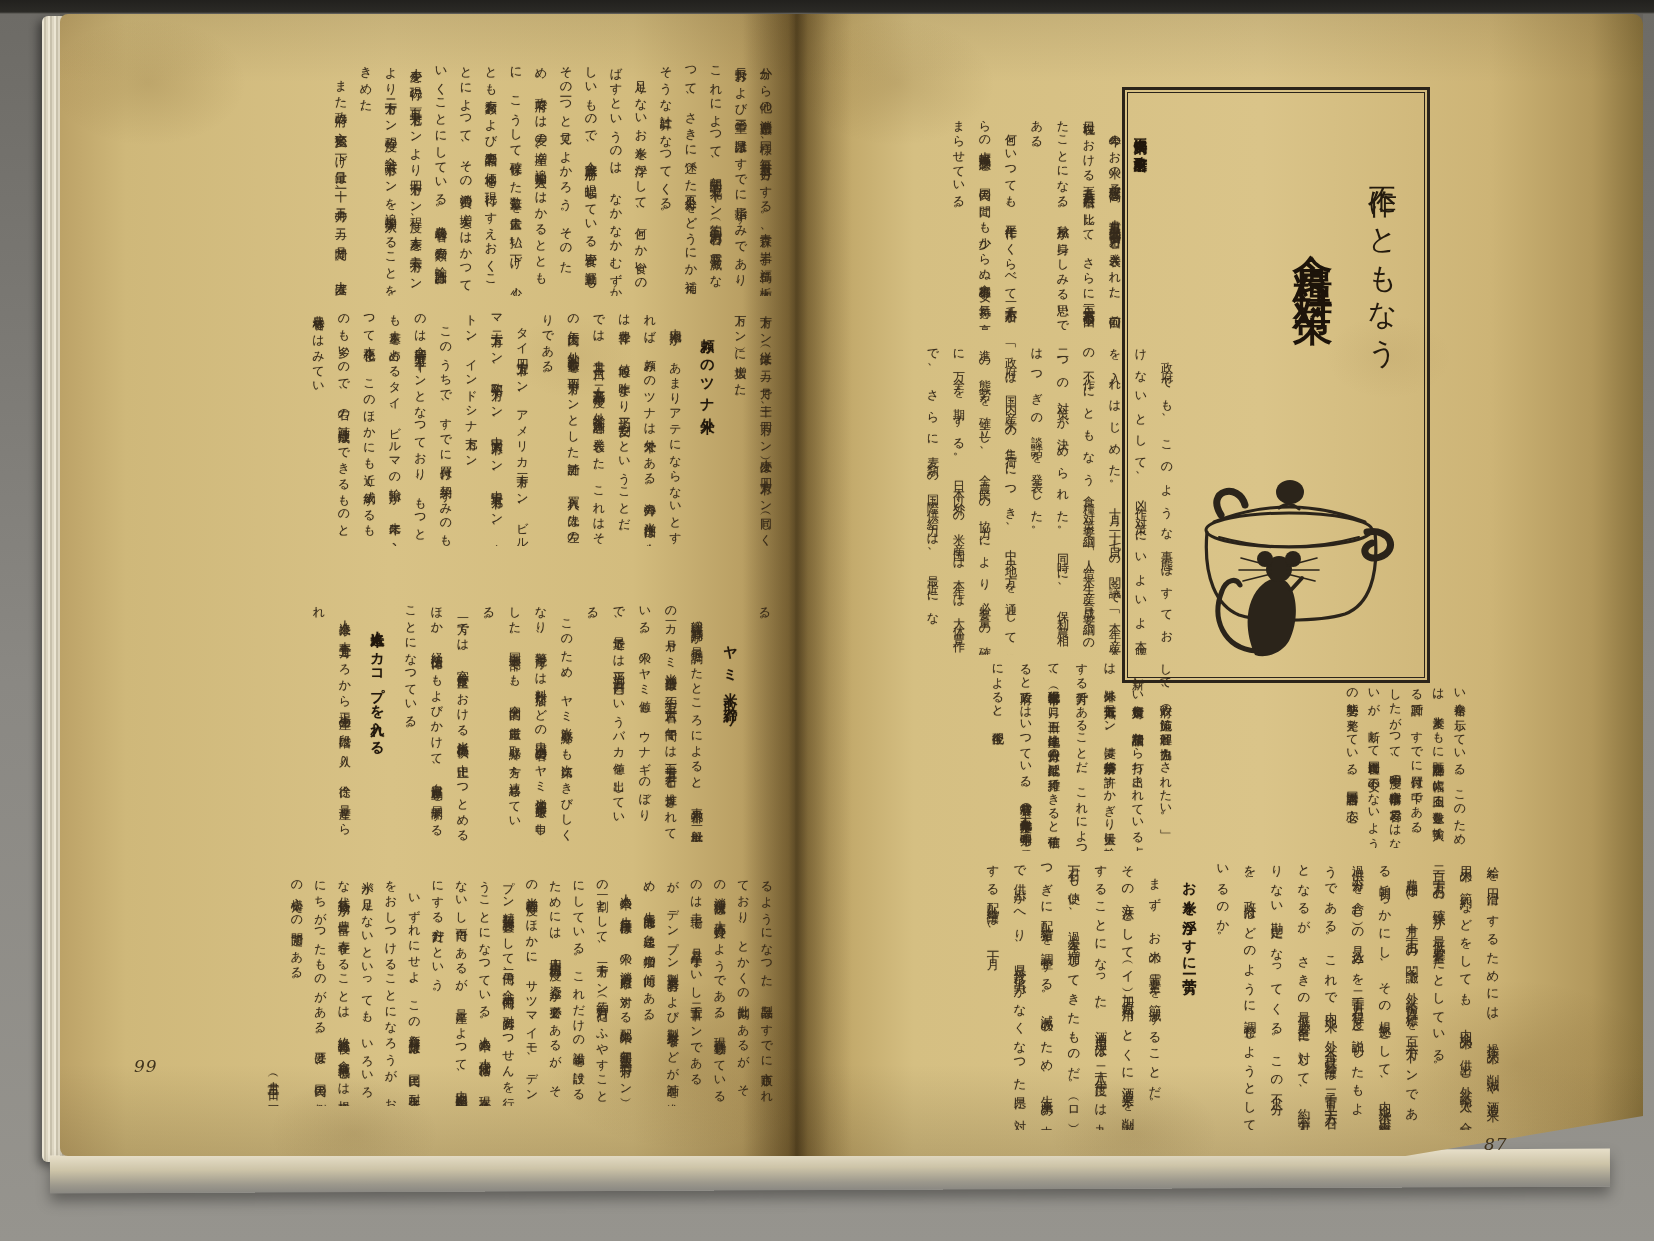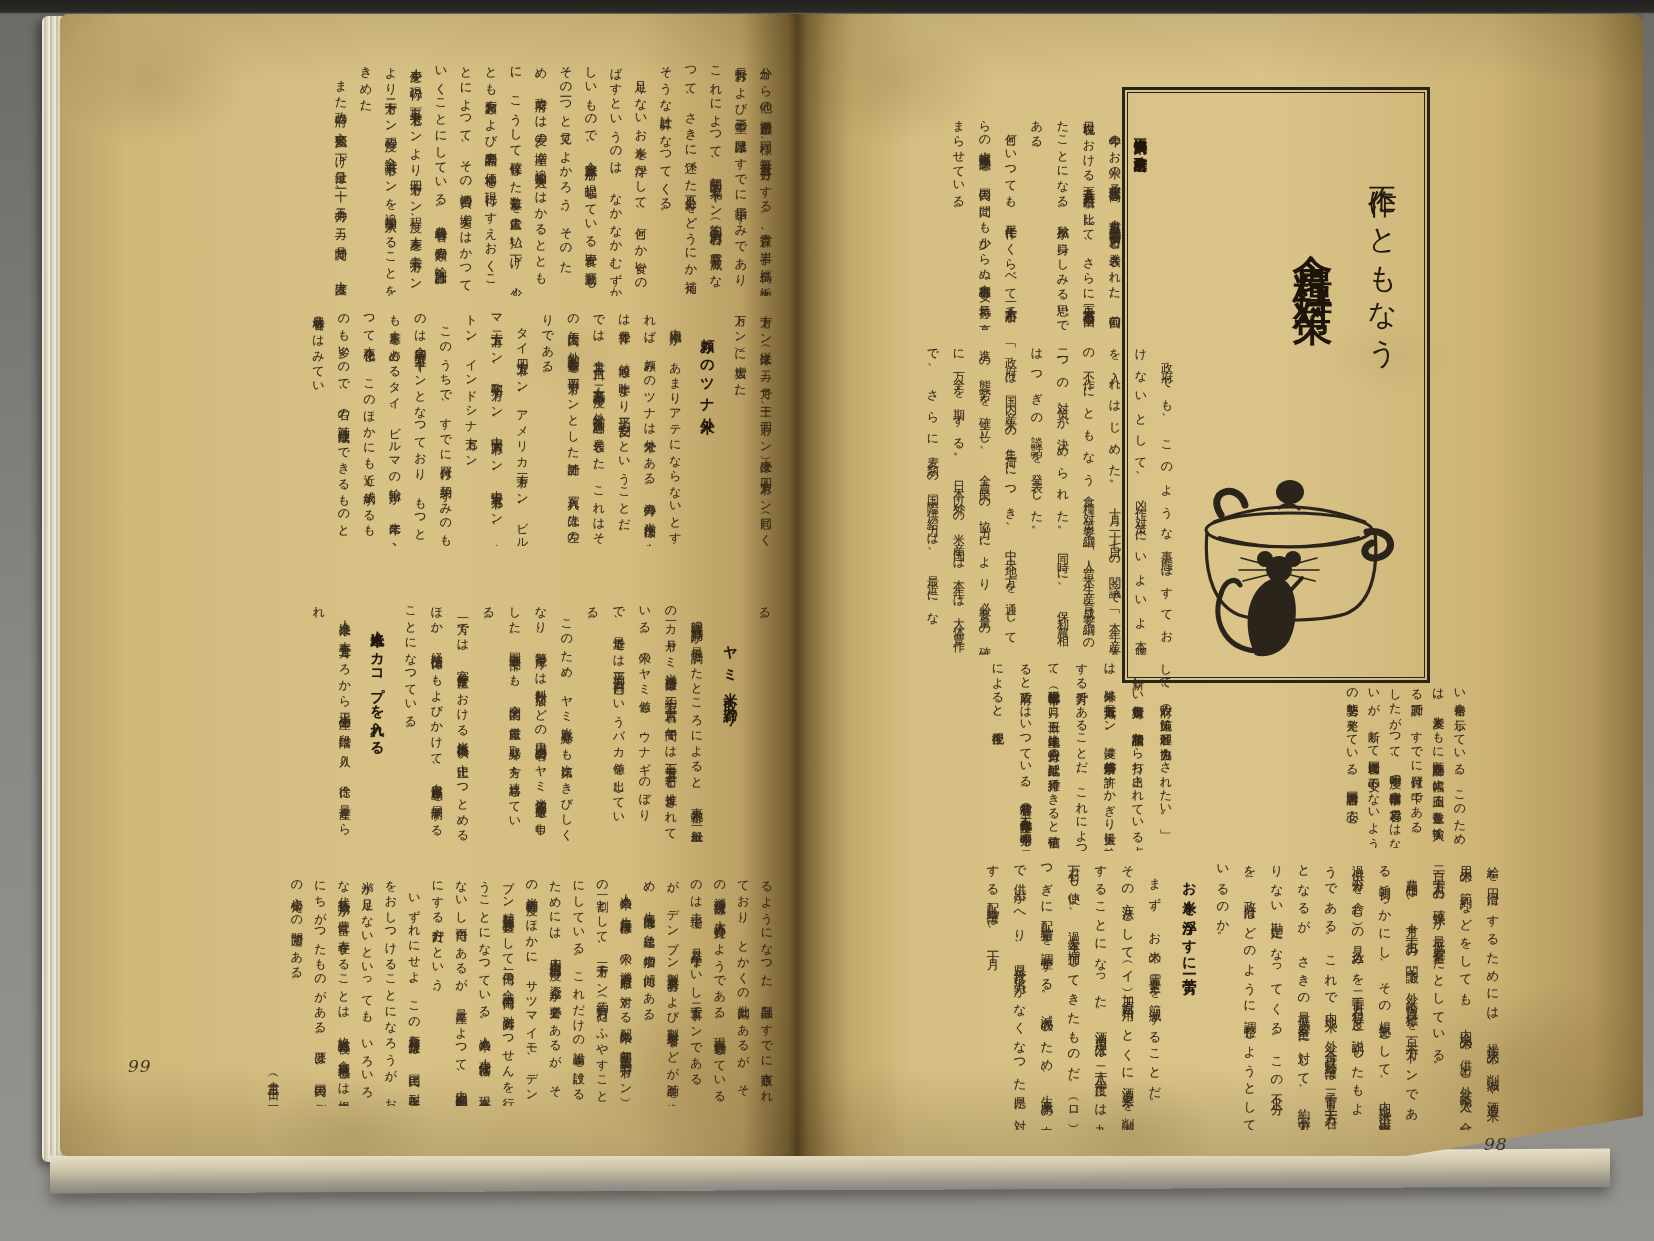--- a/index.html
+++ b/index.html
@@ -55,21 +55,21 @@
   .h-anshin{left:1132px;top:128px;height:150px;font-size:13.5px;font-weight:700;letter-spacing:.5px;color:#20170c;}
   .h-ukasu{font-size:14px;letter-spacing:2px;padding:16px 7px 0 7px;}
   
   .titlebox{position:absolute;left:1122px;top:87px;width:302px;height:590px;border:3px solid #2b241a;}
   .titlebox::before{content:'';position:absolute;inset:2px;border:1px solid #2b241a;pointer-events:none;}
   .title-sm{position:absolute;right:24px;top:74px;writing-mode:vertical-rl;font-size:29px;letter-spacing:3.5px;color:#241b0e;font-weight:500;}
   .title-lg{position:absolute;right:86px;top:132px;writing-mode:vertical-rl;font-size:40px;letter-spacing:17px;color:#1d140a;font-weight:600;}
   .illus{position:absolute;left:34px;top:368px;width:244px;height:204px;}
   
   .pnum{position:absolute;font-style:italic;font-size:17px;color:#403category018;color:#40331d;letter-spacing:1px;}
-  .pnum.p99{left:128px;top:1056px;}
+  .pnum.p99{left:134px;top:1056px;}
   .pnum.p98{left:1484px;top:1134px;}
 </style>
 </head>
 <body>
 
 <div class="stage">
 
   <div class="page-stack-left"></div>
   <div class="page-stack-bottom"></div>
 
@@ -172,17 +172,17 @@
     <p class="vp ind">新しい食糧対策と、農相談話から打ち出されている点は、外米は最低百六十万トン、麦は外貨事情が許すかぎり大量に輸入する方針であることだ。これによつて、現行米食率（都市は月に十五日、生産地は十八日分の配給）は維持できると確信すると政府ではいつている。農林省の二十九米穀年度（本年十一月―明年十月）の需給計画によると、今後配</p>
   </div>
 
   <div class="vband b98-4">
     <p class="vp">給を円滑にするためには、操作米の削減や酒造米、工業用米の節約などをしても、内地米の供出と外米輸入で合計三千二百二十万石の確保が最低必要量だとしている。</p>
     <p class="vp ind">農相は、十月二十七日の閣議で外米輸入目標を百六十万トンである旨明らかにし、その根拠として、内地米供出総量（超過供出分を含む）の見込みを二千百万石程度と説明したもようである。これで内地米、外米合計供給量は三千百五十六万石となるが、さきの最低必要量に対して、約六十万石足りない勘定になってくる。この不足分を、政府はどのように調整しようとしているのか。</p>
     <h3 class="vh h-ukasu">お米を浮かすに一苦労</h3>
     <p class="vp ind">まず、お米の需要量を節減することだ。その方法として（イ）加工原料用、とくに酒造米を削減することになった。酒造用米は二十八年度には九十四万石も使い、過去年々増加してきたものだ。（ロ）つぎに配給量を調整する。減収のため、生産県の中で供出がへり、県外移出力がなくなつた県に対する配給量は、十一月</p>
   </div>
 
-  <div class="pnum p98">98</div>
+  <div class="pnum p98">87</div>
 
   <div class="gutter"></div>
 
 </div>
 
 </body></html>

